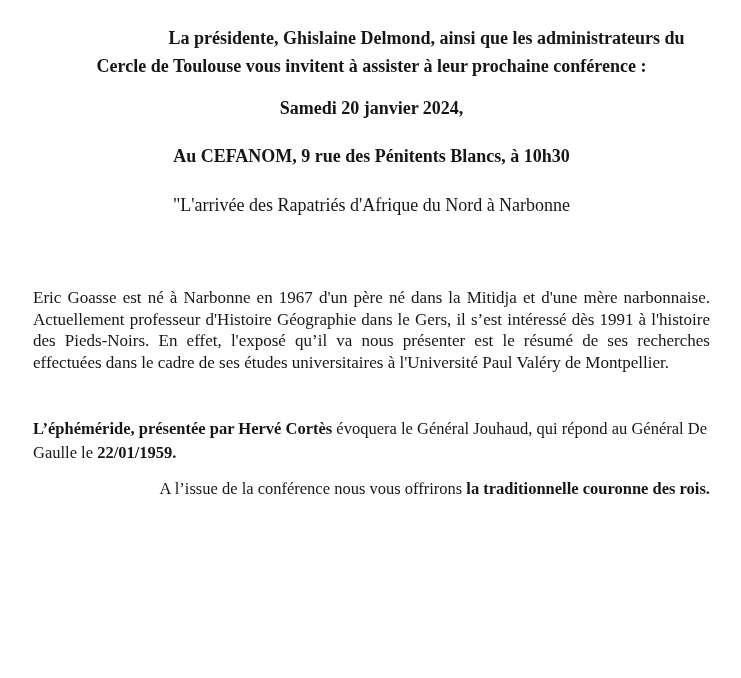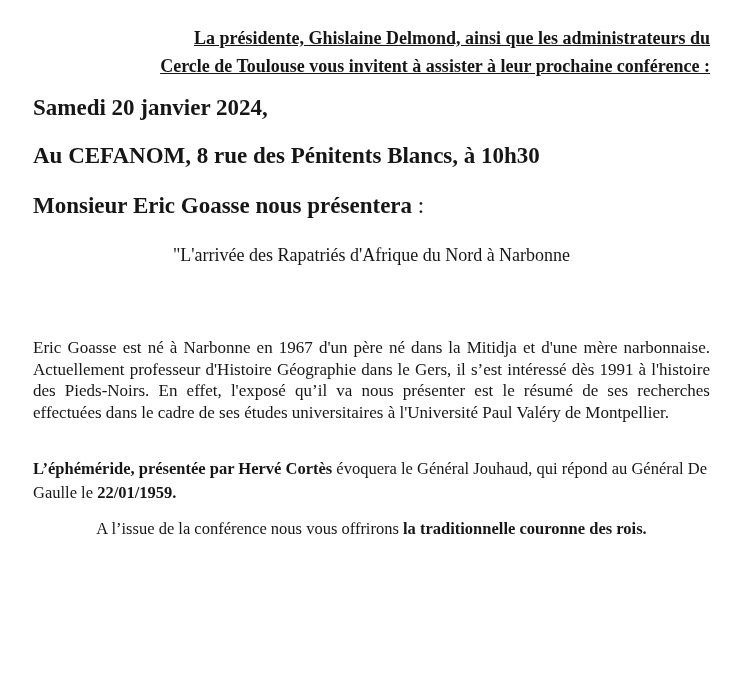--- a/index.html
+++ b/index.html
@@ -19,29 +19,29 @@
   }
   .content {
     box-sizing: border-box;
     padding: 24px 31px 0 33px;
   }
   p { margin: 0; }
 
   
   .heading {
     font-weight: bold;
-    text-align: right;
+    text-align: center;
     text-indent: 110px;
     font-size: 18px;
     line-height: 28px;
-    text-decoration: underline;
   }
 
   .cline {
-    font-size: 23px;
+    text-align: center;
+    font-size: 18px;
     line-height: 28px;
     font-weight: bold;
   }
   .cline .reg { font-weight: normal; }
   .date    { margin-top: 14px; }
   .venue   { margin-top: 20px; }
   .present { margin-top: 22px; }
 
   .quote {
     margin-top: 22px;
@@ -53,46 +53,45 @@
 
   .body {
     font-size: 17px;
     line-height: 21.5px;
     text-align: justify;
   }
   .bio1 { margin-top: 68px; }
   .bio2 { margin-top: 0; }
 
   .eph {
-    margin-top: 34px;
+    margin-top: 44px;
     font-size: 16.5px;
     line-height: 24px;
     text-align: left;
   }
   .closing {
     margin-top: 12px;
     font-size: 16.5px;
     line-height: 24px;
-    text-align: center;
+    text-align: right;
   }
   .b { font-weight: bold; }
 </style>
 </head>
 <body>
 
 <div class="page">
   <div class="content">
 
     <p class="heading">La présidente, Ghislaine Delmond, ainsi que les administrateurs du Cercle de Toulouse vous invitent à assister à leur prochaine conférence :</p>
 
     <p class="cline date">Samedi 20 janvier 2024,</p>
 
-    <p class="cline venue">Au CEFANOM, 8 rue des Pénitents Blancs, à 10h30</p>
+    <p class="cline venue">Au CEFANOM, 9 rue des Pénitents Blancs, à 10h30</p>
 
-    <p class="cline present"><span>Monsieur Eric Goasse nous présentera</span><span class="reg"> :</span></p>
 
     <p class="quote"><span>"L'arrivée des Rapatriés d'Afrique du Nord à Narbonne</span><br></p>
 
     <p class="body bio1">Eric Goasse est né à Narbonne en 1967 d'un père né dans la Mitidja et d'une mère narbonnaise. Actuellement professeur d'Histoire Géographie dans le Gers, il s’est intéressé dès 1991 à l'histoire des Pieds-Noirs. En effet, l'exposé qu’il va nous présenter est le résumé de ses recherches effectuées dans le cadre de ses études universitaires à l'Université Paul Valéry de Montpellier.</p>
 
 
     <p class="eph"><span class="b">L’éphéméride, présentée par Hervé Cortès</span><span> évoquera le Général Jouhaud, qui répond au Général De Gaulle le </span><span class="b">22/01/1959.</span></p>
 
     <p class="closing"><span>A l’issue de la conférence nous vous offrirons </span><span class="b">la traditionnelle couronne des rois.</span></p>
 

